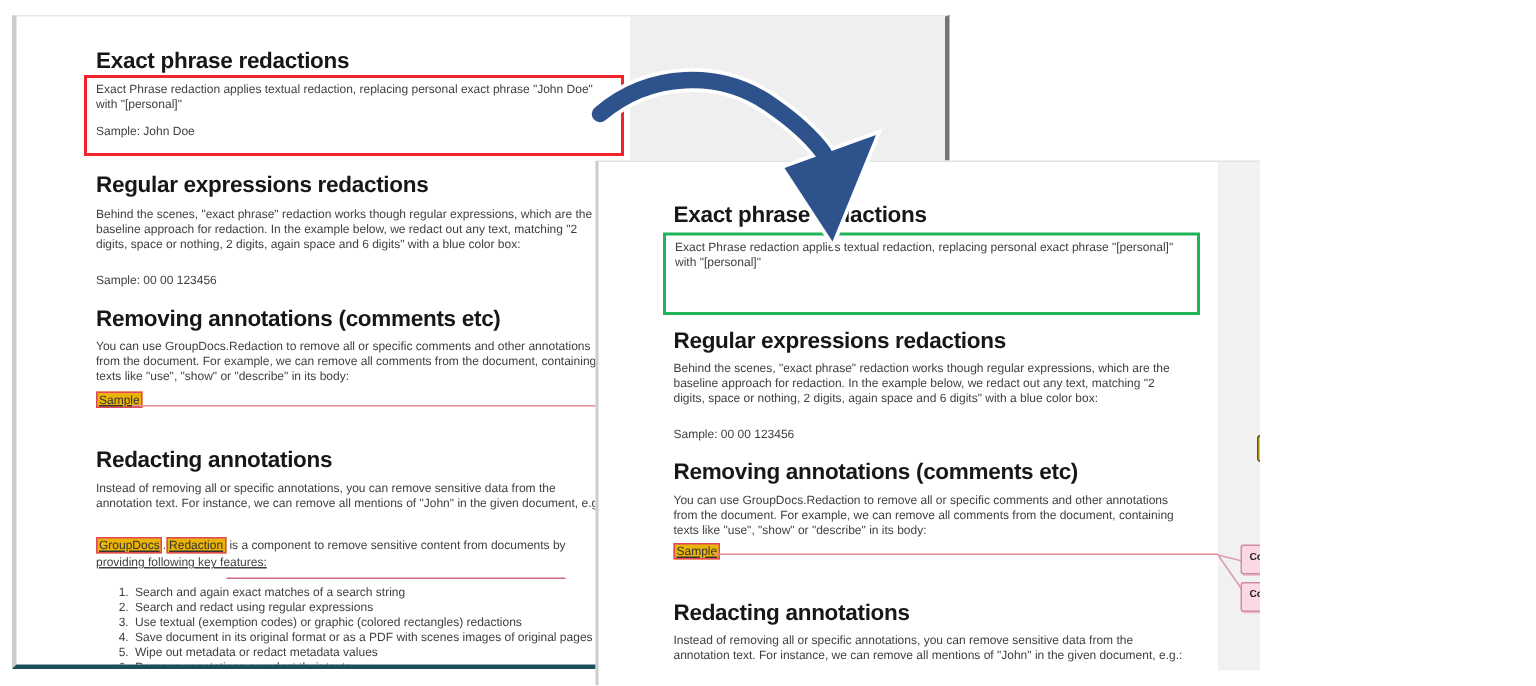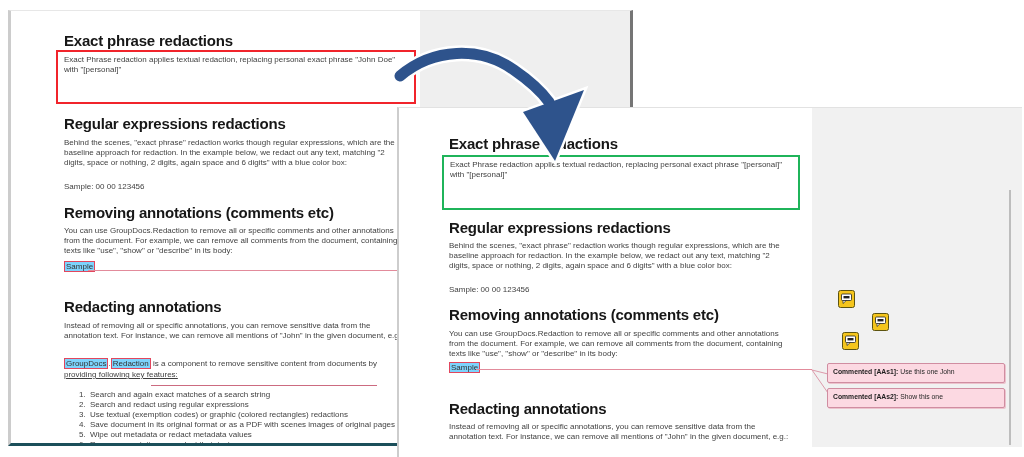--- a/index.html
+++ b/index.html
@@ -1,37 +1,37 @@
 <!DOCTYPE html>
 <html><head>
 <meta charset="utf-8">
 <style>
   html,body{margin:0;padding:0;background:#fff;}
-  .canvas{position:relative;width:1024px;height:457px;background:#ffffff;overflow:hidden;
+  .canvas{position:relative;width:840px;height:457px;background:#ffffff;overflow:hidden;
           font-family:"Liberation Sans", sans-serif;}
 
   
   .doc-h{position:absolute;margin:0;font-size:15px;font-weight:bold;color:#171717;letter-spacing:-0.2px;white-space:nowrap;}
   .doc-p{position:absolute;margin:0;font-size:8px;line-height:10px;color:#3f3f3f;white-space:pre-line;width:360px;}
   .doc-s{position:absolute;margin:0;font-size:8px;line-height:10px;color:#3f3f3f;white-space:nowrap;}
 
   
   .shot-left{position:absolute;left:8px;top:10px;width:625px;height:436px;background:#fff;
              box-sizing:border-box;border-left:3px solid #cccccc;border-top:1px solid #e7e7e7;
              border-right:3px solid #757575;border-bottom:3px solid #1b4f5a;overflow:hidden;z-index:1;}
   .word-bg{position:absolute;left:409px;top:0;right:0;bottom:0;background:#efefef;}
   .redbox{position:absolute;left:45px;top:39px;width:360px;height:54px;box-sizing:border-box;
           border:2px solid #f1242b;padding:3px 6px;}
   .greenbox{position:absolute;left:43px;top:47px;width:358px;height:55px;box-sizing:border-box;
           border:2px solid #1fb45a;padding:3px 6px;}
   .boxtext{margin:0;font-size:8px;line-height:9.5px;color:#3f3f3f;white-space:pre-line;}
   .boxsample{margin:9px 0 0 0;font-size:8px;color:#3f3f3f;}
 
-  .chip{display:inline-block;background:#7dd3fc;border:1px solid #e2465d;padding:0 1px;
-        font-size:8px;line-height:9px;color:#333;}
+  .chip{display:inline-block;background:#eab308;border:1px solid #e2465d;padding:0 1px;
+        font-size:8px;line-height:9px;color:#333;text-decoration:underline;}
   .chip-row{position:absolute;margin:0;font-size:8px;}
   .pink-line{position:absolute;height:1px;background:#e28b9b;}
   .intro-line{position:absolute;margin:0;font-size:8px;line-height:10px;color:#3f3f3f;white-space:nowrap;}
   .intro-rest{border-bottom:1px solid #cc6b80;padding-bottom:17px;}
   .dot{color:#3f3f3f;}
   .features{position:absolute;left:64px;top:379px;margin:0;padding-left:13px;width:360px;
             font-size:8px;line-height:9.9px;color:#3f3f3f;}
   .features li{padding-left:2px;}
   .feature-underlined{text-decoration:underline;text-decoration-color:#b5485e;}
 
@@ -59,20 +59,21 @@
 <div class="canvas">
 
   <section class="shot-left">
     <div class="word-bg"></div>
 
     <h1 class="doc-h" style="left:53px;top:21px;">Exact phrase redactions</h1>
 
     <div class="redbox">
       <p class="boxtext">Exact Phrase redaction applies textual redaction, replacing personal exact phrase "John Doe"
 with "[personal]"</p>
+      <p class="boxsample">Sample: John Doe</p>
     </div>
 
     <h1 class="doc-h" style="left:53px;top:104px;">Regular expressions redactions</h1>
     <p class="doc-p" style="left:53px;top:127px;">Behind the scenes, "exact phrase" redaction works though regular expressions, which are the
 baseline approach for redaction. In the example below, we redact out any text, matching "2
 digits, space or nothing, 2 digits, again space and 6 digits" with a blue color box:</p>
     <p class="doc-s" style="left:53px;top:171px;">Sample: 00 00 123456</p>
 
     <h1 class="doc-h" style="left:53px;top:193px;">Removing annotations (comments etc)</h1>
     <p class="doc-p" style="left:53px;top:215px;">You can use GroupDocs.Redaction to remove all or specific comments and other annotations

